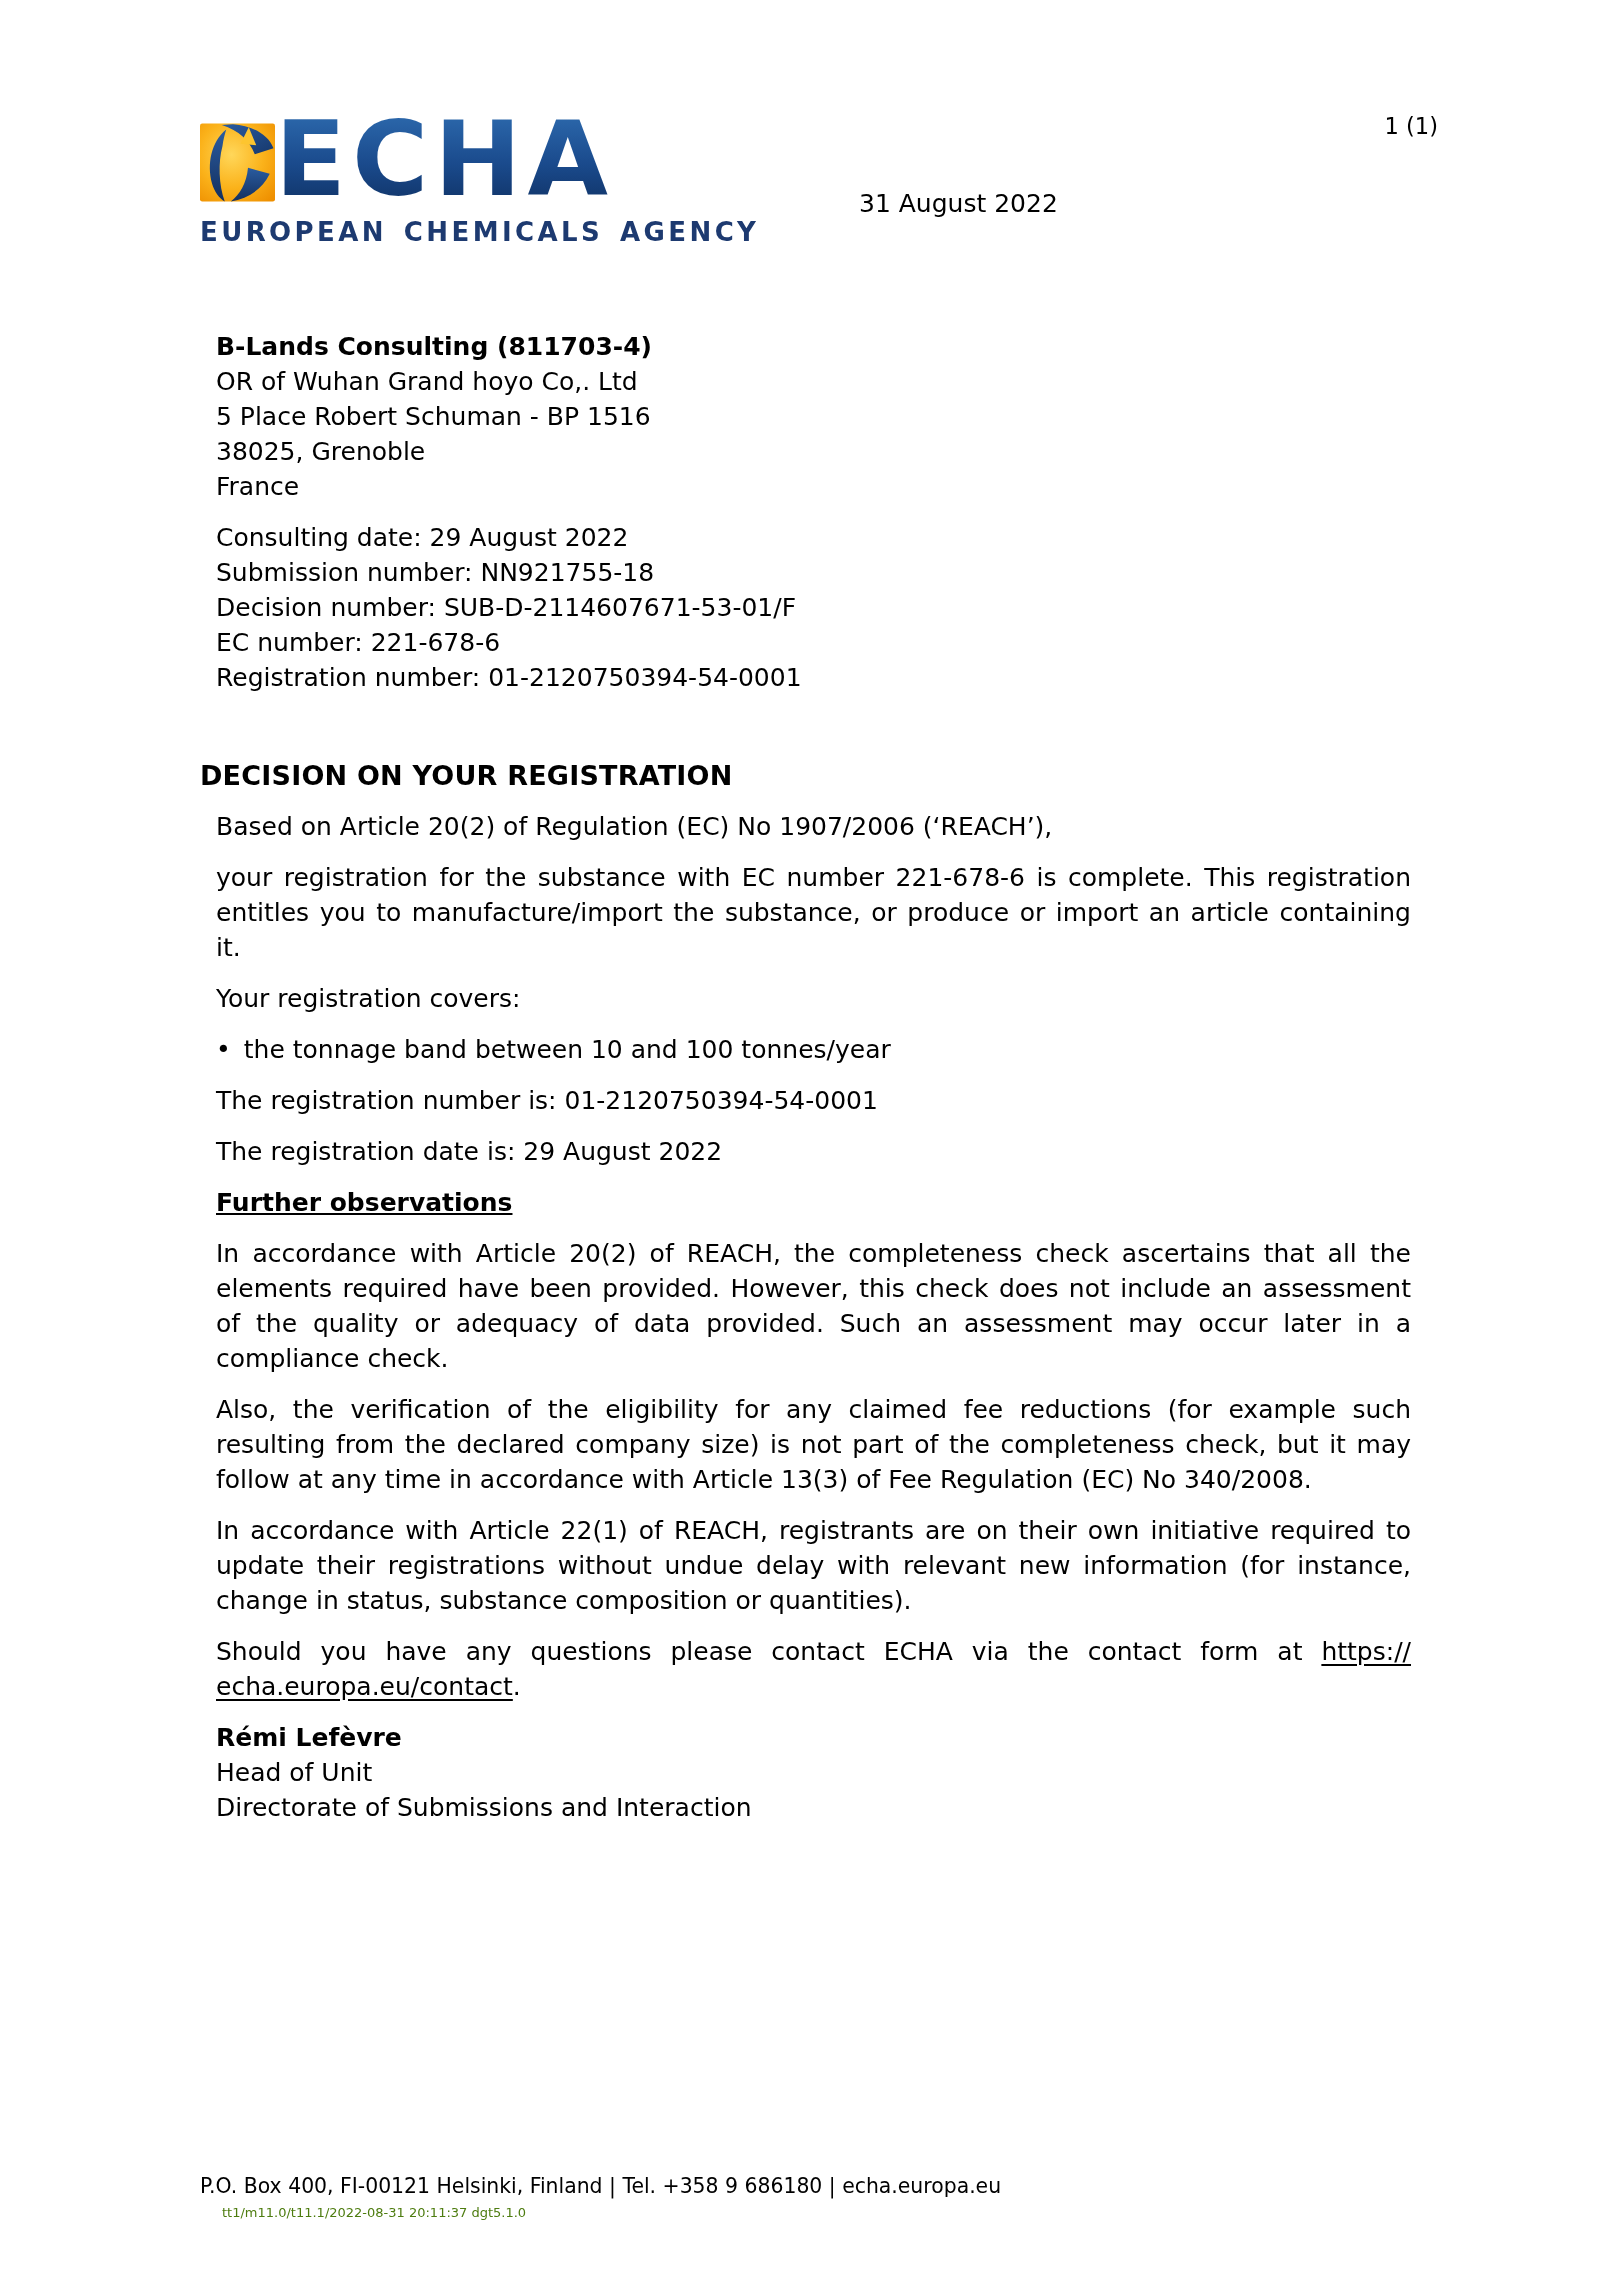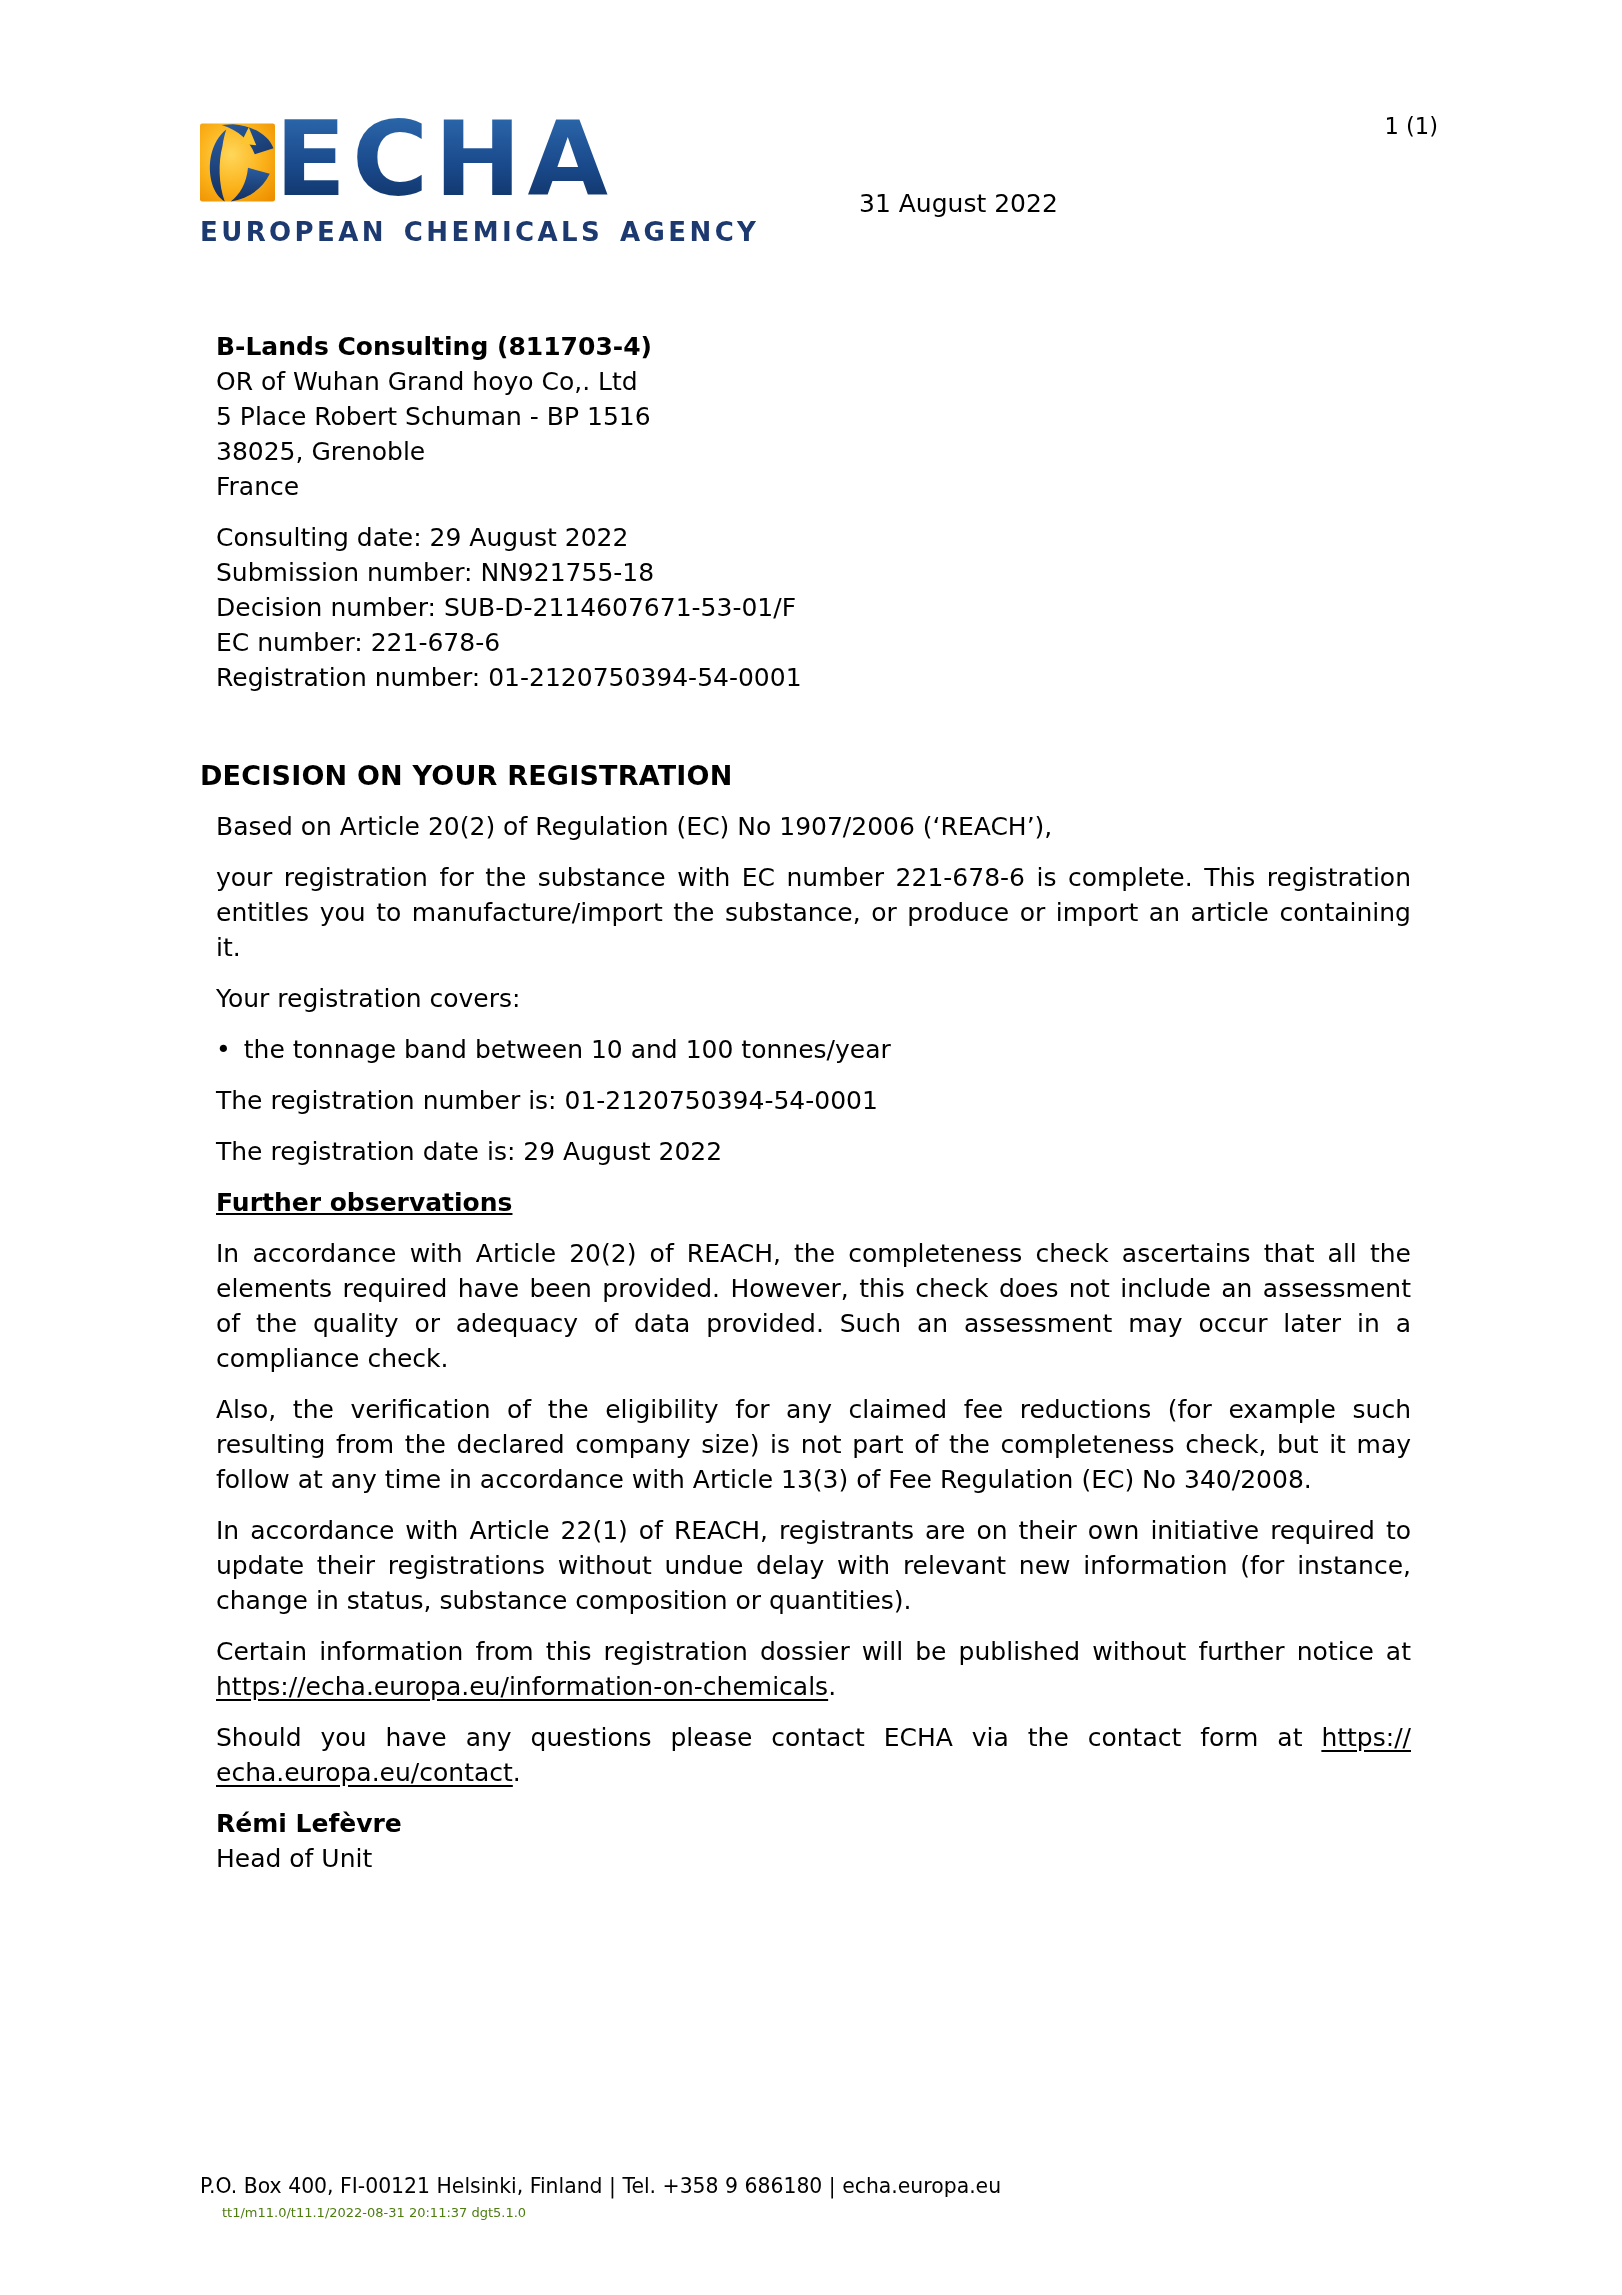--- a/index.html
+++ b/index.html
@@ -140,27 +140,27 @@
     <p class="para"><span>The registration date is: </span><strong>29 August 2022</strong></p>
 
     <p class="para subhead">Further observations</p>
 
     <p class="para just">In accordance with Article 20(2) of REACH, the completeness check ascertains that all the elements required have been provided. However, this check does not include an assessment of the quality or adequacy of data provided. Such an assessment may occur later in a compliance check.</p>
 
     <p class="para just">Also, the verification of the eligibility for any claimed fee reductions (for example such resulting from the declared company size) is not part of the completeness check, but it may follow at any time in accordance with Article 13(3) of Fee Regulation (EC) No 340/2008.</p>
 
     <p class="para just">In accordance with Article 22(1) of REACH, registrants are on their own initiative required to update their registrations without undue delay with relevant new information (for instance, change in status, substance composition or quantities).</p>
 
-    <p class="para just"><span>Certain information from this registration dossier will be published without further notice at </span><a class="doc-link">https://echa.europa.eu/information-on-chemicals</a><span>.</span></p>
 
     <p class="para just"><span>Should you have any questions please contact ECHA via the contact form at </span><a class="doc-link"><span>https://</span><wbr><span>echa.europa.eu/contact</span></a><span>.</span></p>
 
     <div class="block signature-block">
       <div class="addr-line sig-name">Rémi Lefèvre</div>
       <div class="addr-line">Head of Unit</div>
+      <div class="addr-line">Directorate of Submissions and Interaction</div>
     </div>
 
   </div>
 
   <div class="footer">
     <div class="footer-line1">P.O. Box 400, FI-00121 Helsinki, Finland | Tel. +358 9 686180 | echa.europa.eu</div>
     <div class="footer-line2">tt1/m11.0/t11.1/2022-08-31 20:11:37 dgt5.1.0</div>
   </div>
 
 </div>

